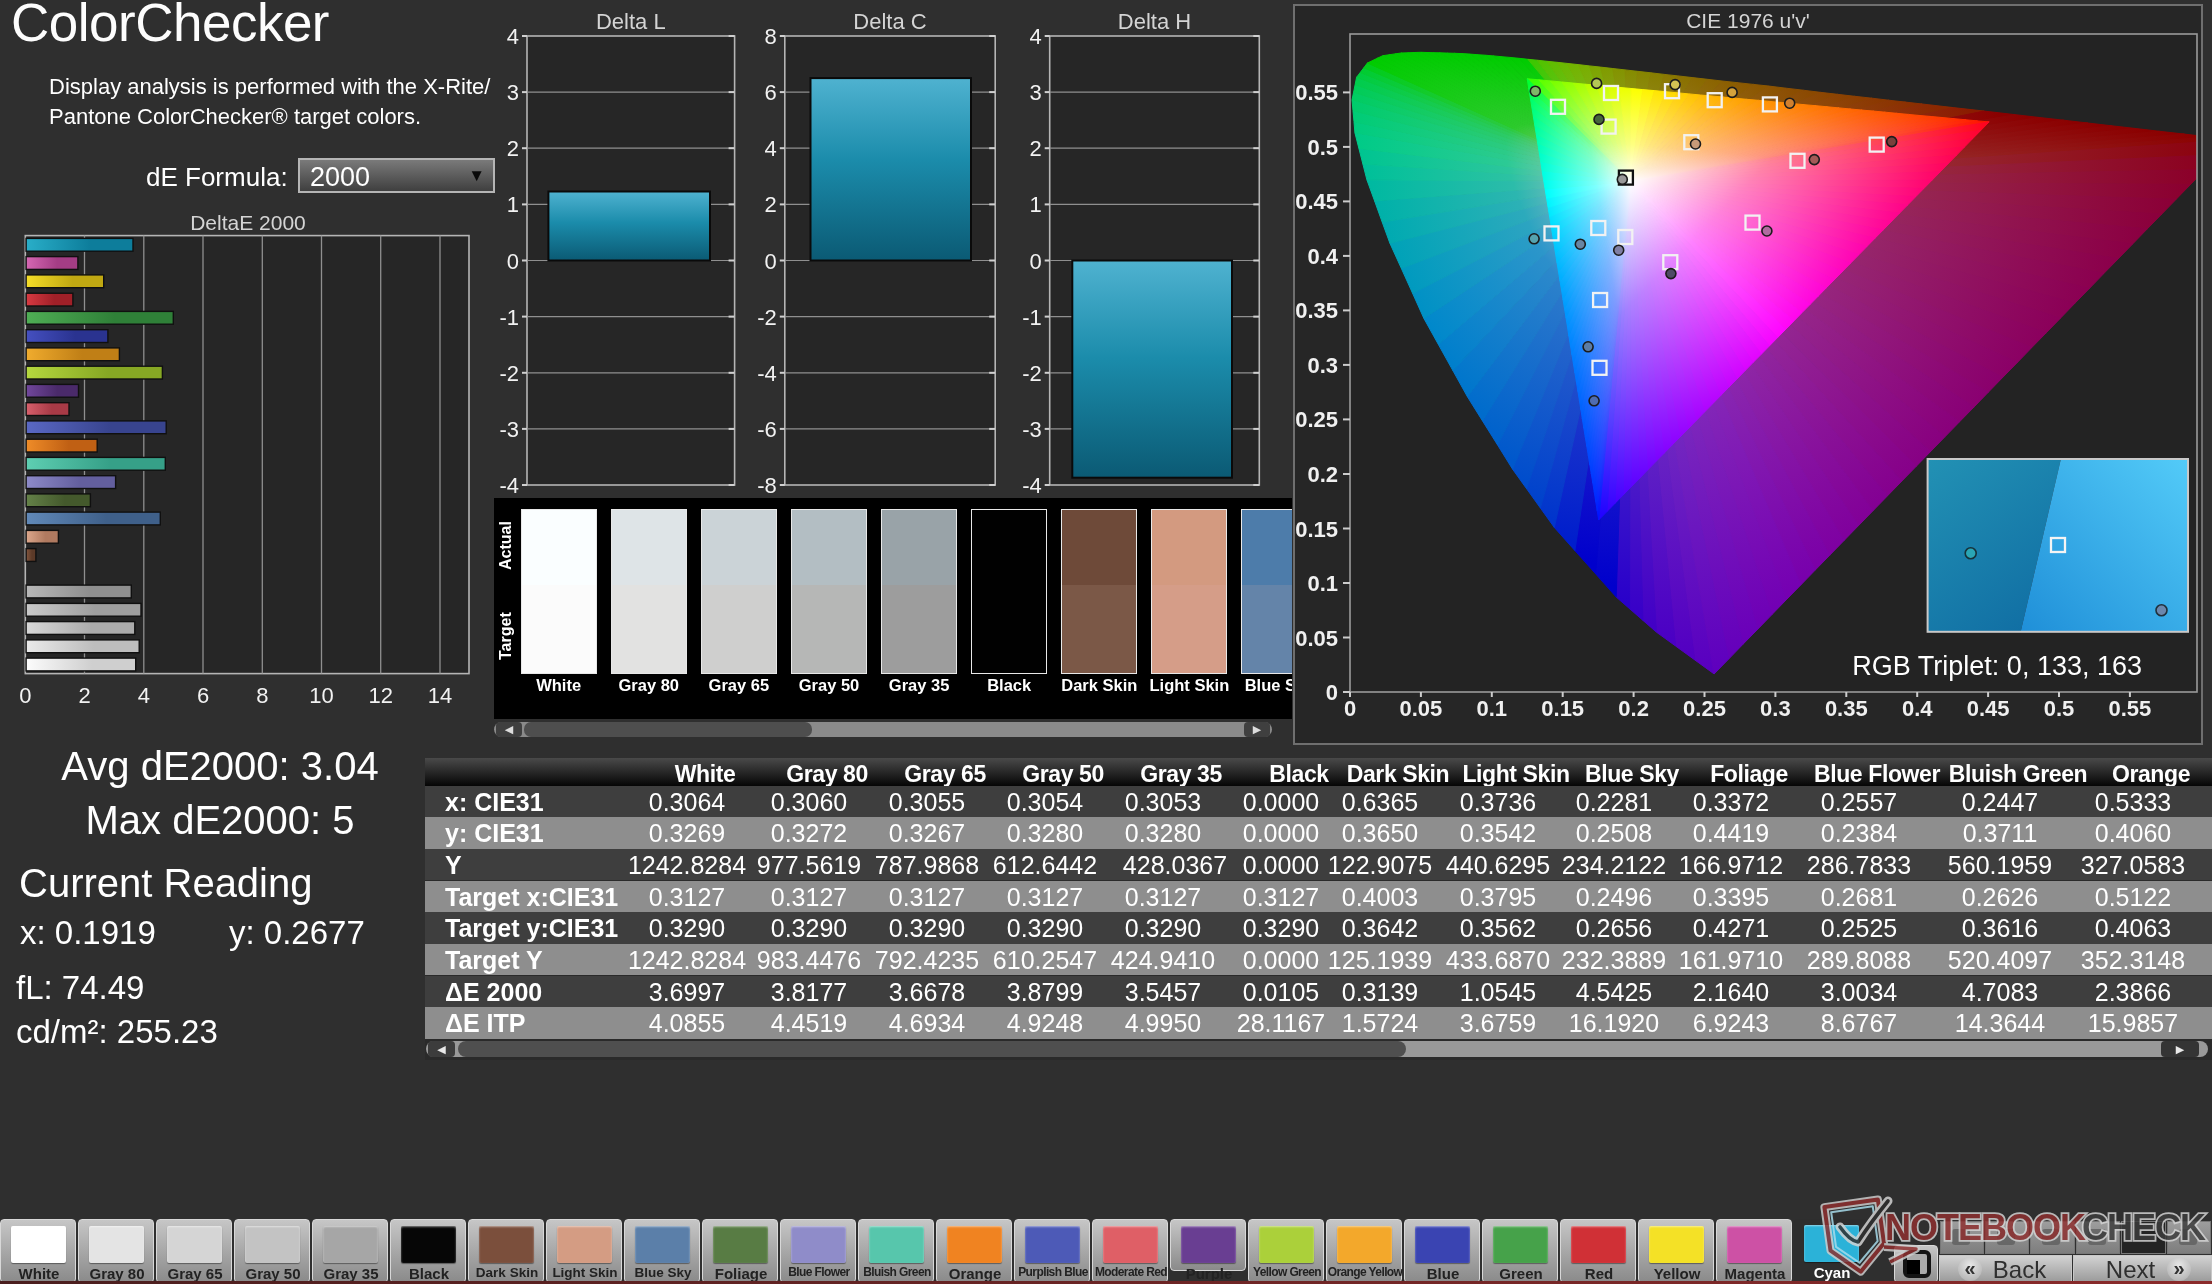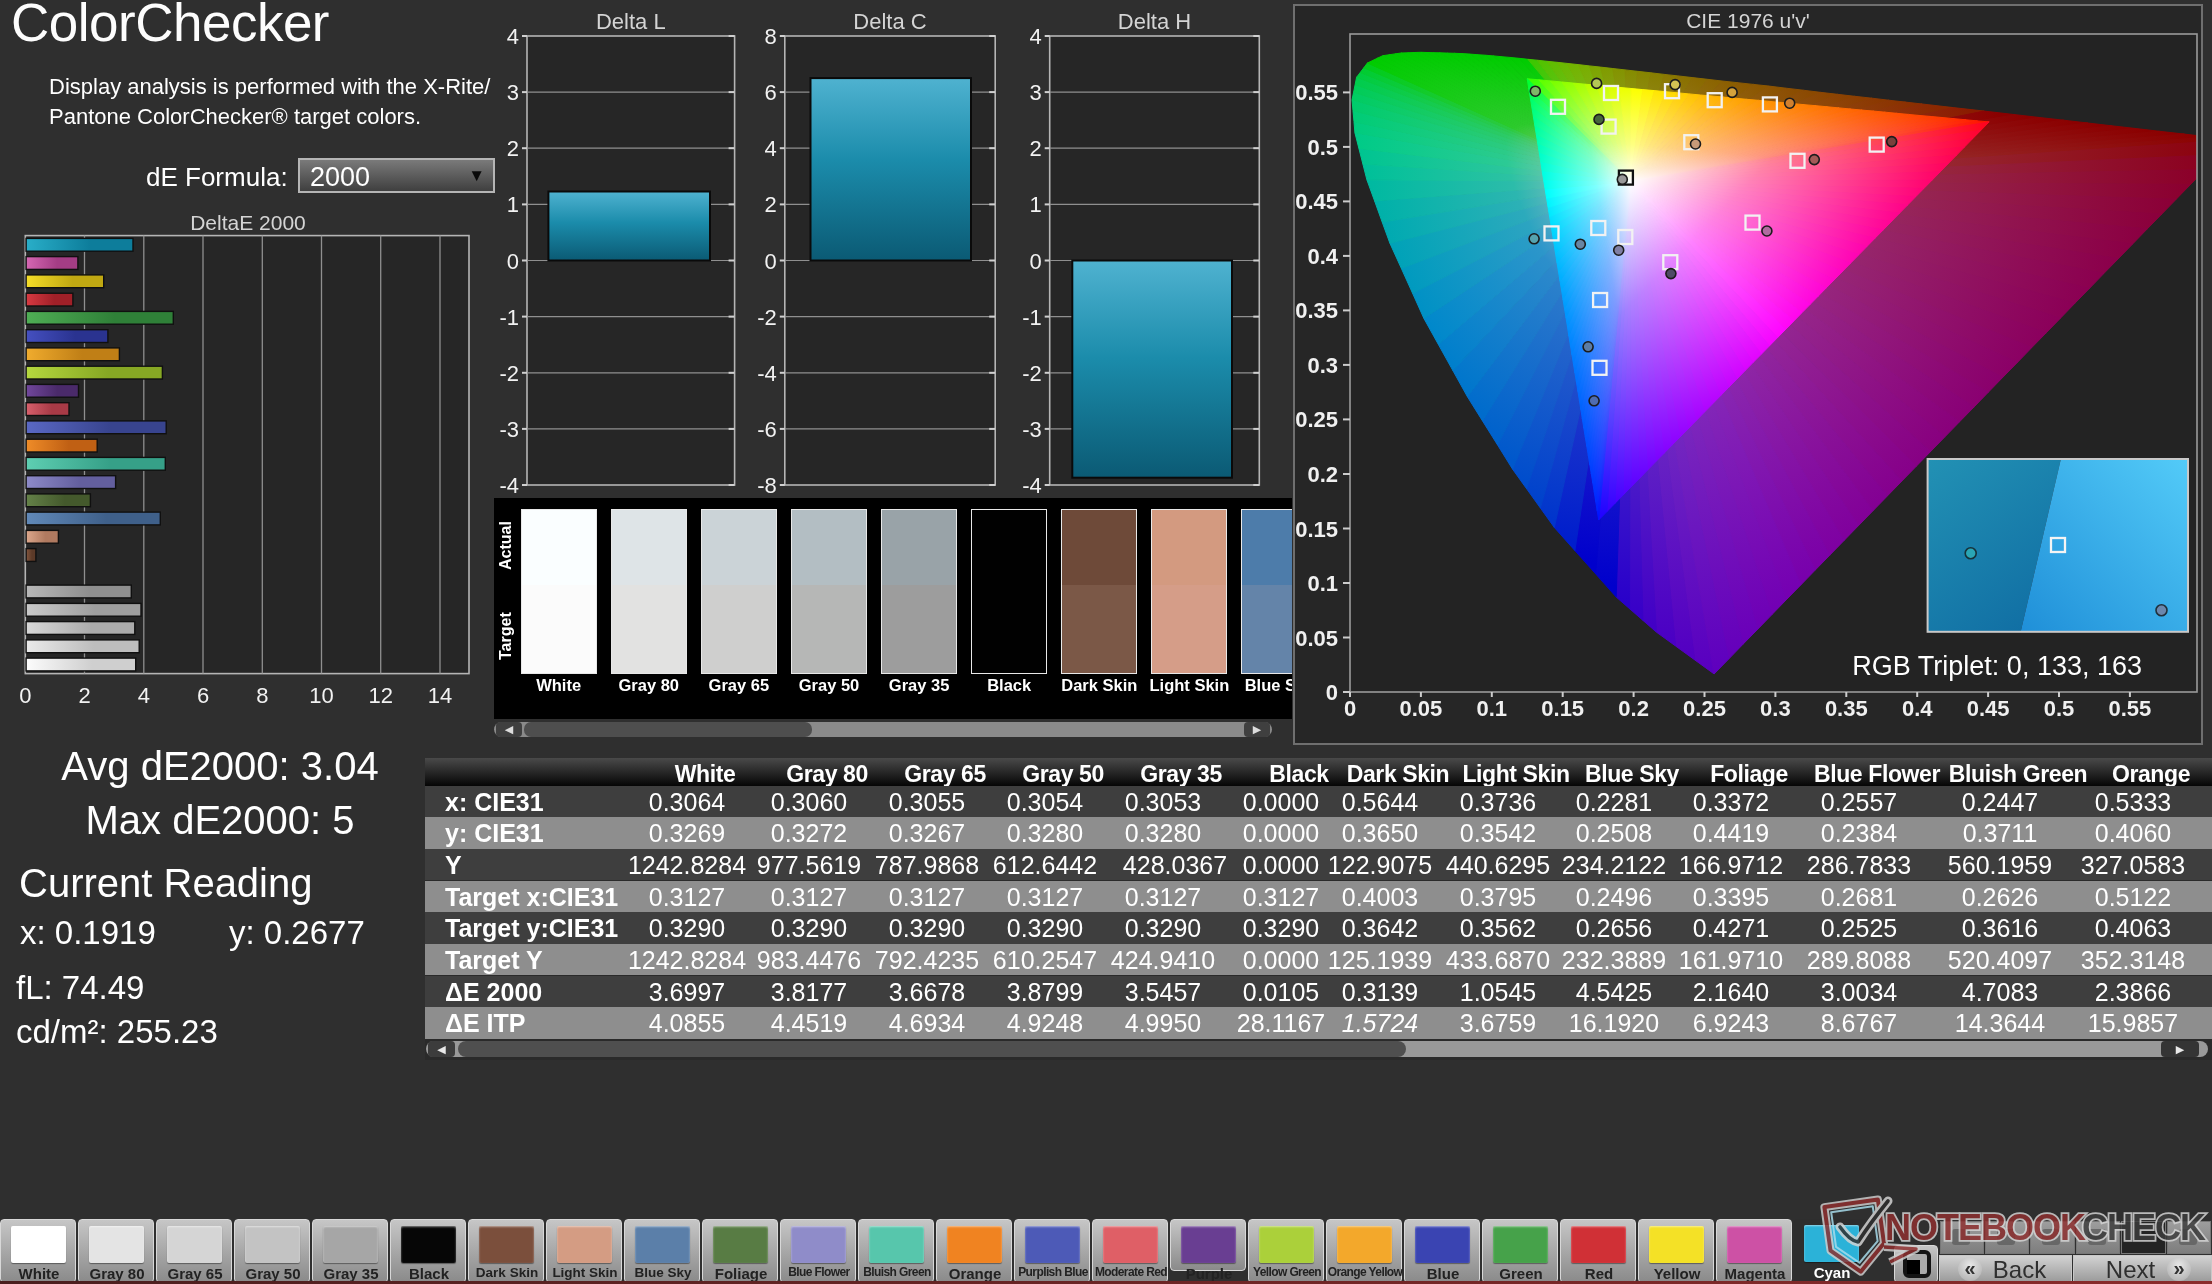--- a/index.html
+++ b/index.html
@@ -2117,21 +2117,21 @@
       <div style="position:absolute;left:1593px;top:3px;transform:translateX(-50%);white-space:nowrap;color:#fff;font-weight:bold;font-size:23px;letter-spacing:-0.4px;">Bluish Green</div>
       <div style="position:absolute;left:1726px;top:3px;transform:translateX(-50%);white-space:nowrap;color:#fff;font-weight:bold;font-size:23px;letter-spacing:-0.4px;">Orange</div>
       <div style="position:absolute;left:0;top:27.5px;width:1787px;height:31.7px;background:#3e3e3e;"></div>
       <div style="position:absolute;left:20px;top:29.5px;color:#fff;font-weight:bold;font-size:25px;white-space:nowrap;">x: CIE31</div>
       <div style="position:absolute;left:262px;top:29.5px;transform:translateX(-50%);color:#fff;font-size:25px;white-space:nowrap;">0.3064</div>
       <div style="position:absolute;left:384px;top:29.5px;transform:translateX(-50%);color:#fff;font-size:25px;white-space:nowrap;">0.3060</div>
       <div style="position:absolute;left:502px;top:29.5px;transform:translateX(-50%);color:#fff;font-size:25px;white-space:nowrap;">0.3055</div>
       <div style="position:absolute;left:620px;top:29.5px;transform:translateX(-50%);color:#fff;font-size:25px;white-space:nowrap;">0.3054</div>
       <div style="position:absolute;left:738px;top:29.5px;transform:translateX(-50%);color:#fff;font-size:25px;white-space:nowrap;">0.3053</div>
       <div style="position:absolute;left:856px;top:29.5px;transform:translateX(-50%);color:#fff;font-size:25px;white-space:nowrap;">0.0000</div>
-      <div style="position:absolute;left:955px;top:29.5px;transform:translateX(-50%);color:#fff;font-size:25px;white-space:nowrap;">0.5644</div>
+      <div style="position:absolute;left:955px;top:29.5px;transform:translateX(-50%);color:#fff;font-size:25px;white-space:nowrap;">0.6365</div>
       <div style="position:absolute;left:1073px;top:29.5px;transform:translateX(-50%);color:#fff;font-size:25px;white-space:nowrap;">0.3736</div>
       <div style="position:absolute;left:1189px;top:29.5px;transform:translateX(-50%);color:#fff;font-size:25px;white-space:nowrap;">0.2281</div>
       <div style="position:absolute;left:1306px;top:29.5px;transform:translateX(-50%);color:#fff;font-size:25px;white-space:nowrap;">0.3372</div>
       <div style="position:absolute;left:1434px;top:29.5px;transform:translateX(-50%);color:#fff;font-size:25px;white-space:nowrap;text-align:center;">0.2557</div>
       <div style="position:absolute;left:1575px;top:29.5px;transform:translateX(-50%);color:#fff;font-size:25px;white-space:nowrap;">0.2447</div>
       <div style="position:absolute;left:1708px;top:29.5px;transform:translateX(-50%);color:#fff;font-size:25px;white-space:nowrap;">0.5333</div>
       <div style="position:absolute;left:0;top:59.2px;width:1787px;height:31.7px;background:#8e8e8e;"></div>
       <div style="position:absolute;left:20px;top:61.2px;color:#fff;font-weight:bold;font-size:25px;white-space:nowrap;">y: CIE31</div>
       <div style="position:absolute;left:262px;top:61.2px;transform:translateX(-50%);color:#fff;font-size:25px;white-space:nowrap;">0.3269</div>
       <div style="position:absolute;left:384px;top:61.2px;transform:translateX(-50%);color:#fff;font-size:25px;white-space:nowrap;">0.3272</div>
@@ -2222,21 +2222,21 @@
       <div style="position:absolute;left:1575px;top:219.5px;transform:translateX(-50%);color:#fff;font-size:25px;white-space:nowrap;">4.7083</div>
       <div style="position:absolute;left:1708px;top:219.5px;transform:translateX(-50%);color:#fff;font-size:25px;white-space:nowrap;">2.3866</div>
       <div style="position:absolute;left:0;top:249.1px;width:1787px;height:31.7px;background:#8e8e8e;"></div>
       <div style="position:absolute;left:20px;top:251.1px;color:#fff;font-weight:bold;font-size:25px;white-space:nowrap;">ΔE ITP</div>
       <div style="position:absolute;left:262px;top:251.1px;transform:translateX(-50%);color:#fff;font-size:25px;white-space:nowrap;">4.0855</div>
       <div style="position:absolute;left:384px;top:251.1px;transform:translateX(-50%);color:#fff;font-size:25px;white-space:nowrap;">4.4519</div>
       <div style="position:absolute;left:502px;top:251.1px;transform:translateX(-50%);color:#fff;font-size:25px;white-space:nowrap;">4.6934</div>
       <div style="position:absolute;left:620px;top:251.1px;transform:translateX(-50%);color:#fff;font-size:25px;white-space:nowrap;">4.9248</div>
       <div style="position:absolute;left:738px;top:251.1px;transform:translateX(-50%);color:#fff;font-size:25px;white-space:nowrap;">4.9950</div>
       <div style="position:absolute;left:856px;top:251.1px;transform:translateX(-50%);color:#fff;font-size:25px;white-space:nowrap;">28.1167</div>
-      <div style="position:absolute;left:955px;top:251.1px;transform:translateX(-50%);color:#fff;font-size:25px;white-space:nowrap;font-style:italic;">1.5724</div>
+      <div style="position:absolute;left:955px;top:251.1px;transform:translateX(-50%);color:#fff;font-size:25px;white-space:nowrap;">1.5724</div>
       <div style="position:absolute;left:1073px;top:251.1px;transform:translateX(-50%);color:#fff;font-size:25px;white-space:nowrap;">3.6759</div>
       <div style="position:absolute;left:1189px;top:251.1px;transform:translateX(-50%);color:#fff;font-size:25px;white-space:nowrap;text-align:right;">16.1920</div>
       <div style="position:absolute;left:1306px;top:251.1px;transform:translateX(-50%);color:#fff;font-size:25px;white-space:nowrap;">6.9243</div>
       <div style="position:absolute;left:1434px;top:251.1px;transform:translateX(-50%);color:#fff;font-size:25px;white-space:nowrap;">8.6767</div>
       <div style="position:absolute;left:1575px;top:251.1px;transform:translateX(-50%);color:#fff;font-size:25px;white-space:nowrap;">14.3644</div>
       <div style="position:absolute;left:1708px;top:251.1px;transform:translateX(-50%);color:#fff;font-size:25px;white-space:nowrap;">15.9857</div>
       <div style="position:absolute;left:1px;top:283px;width:1782px;height:16px;background:#999999;border-radius:8px;"></div>
       <div style="position:absolute;left:3px;top:283px;width:27px;height:16px;background:#3c3c3c;border-radius:4px;color:#e8e8e8;font-size:11px;text-align:center;line-height:16px;">◀</div>
       <div style="position:absolute;left:33px;top:283px;width:948px;height:16px;background:#4f4f4f;border-radius:8px;"></div>
       <div style="position:absolute;left:1736px;top:283px;width:38px;height:16px;background:#343434;border-radius:4px;color:#e8e8e8;font-size:11px;text-align:center;line-height:16px;">▶</div>

